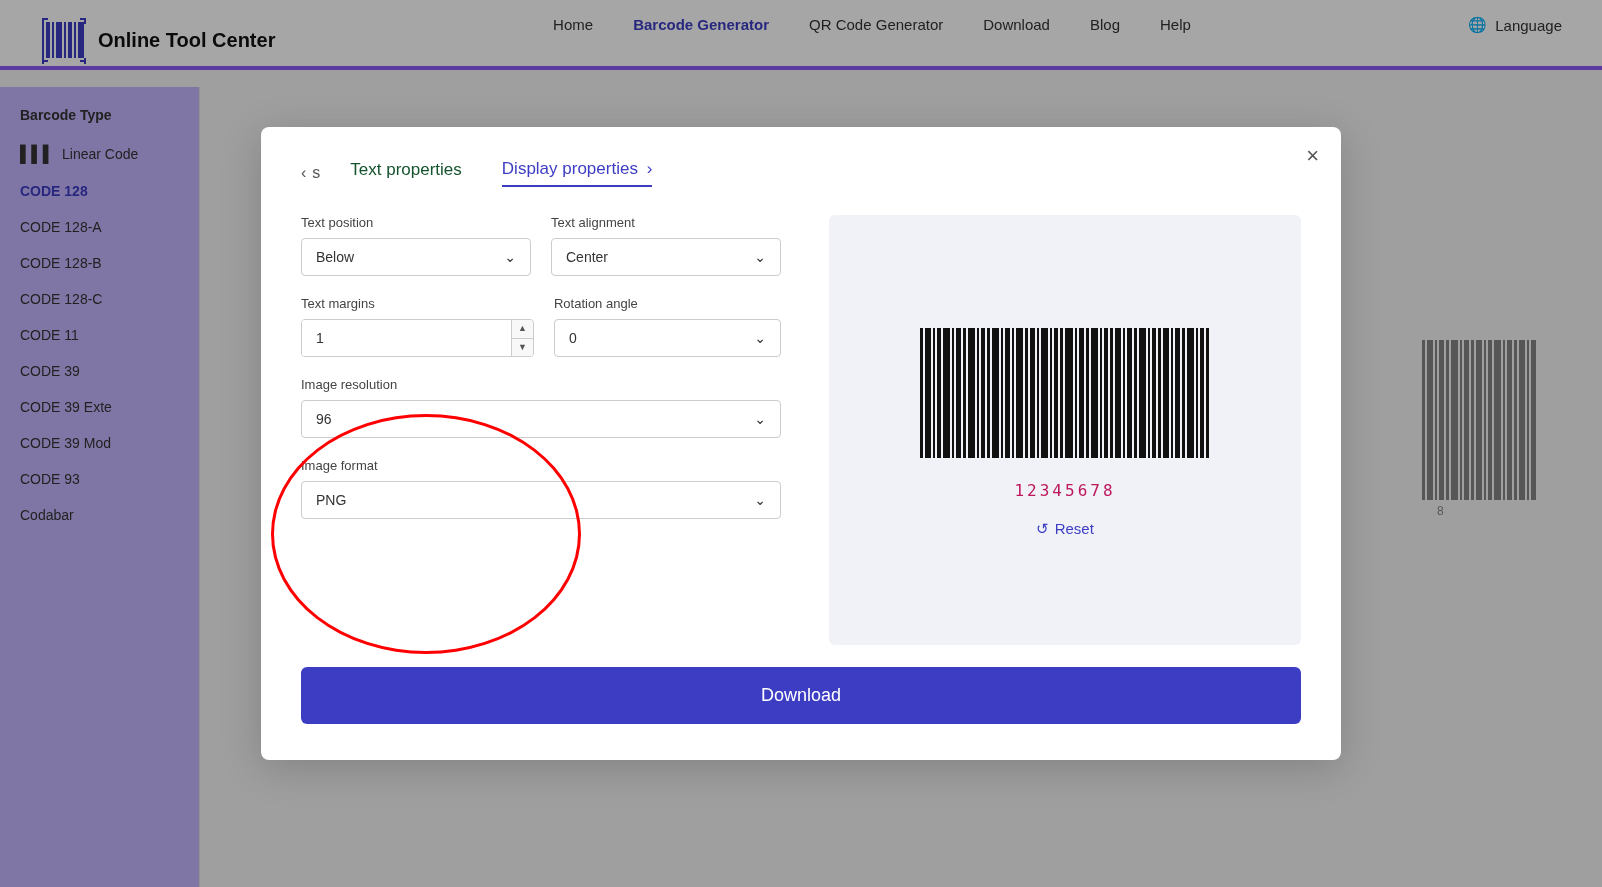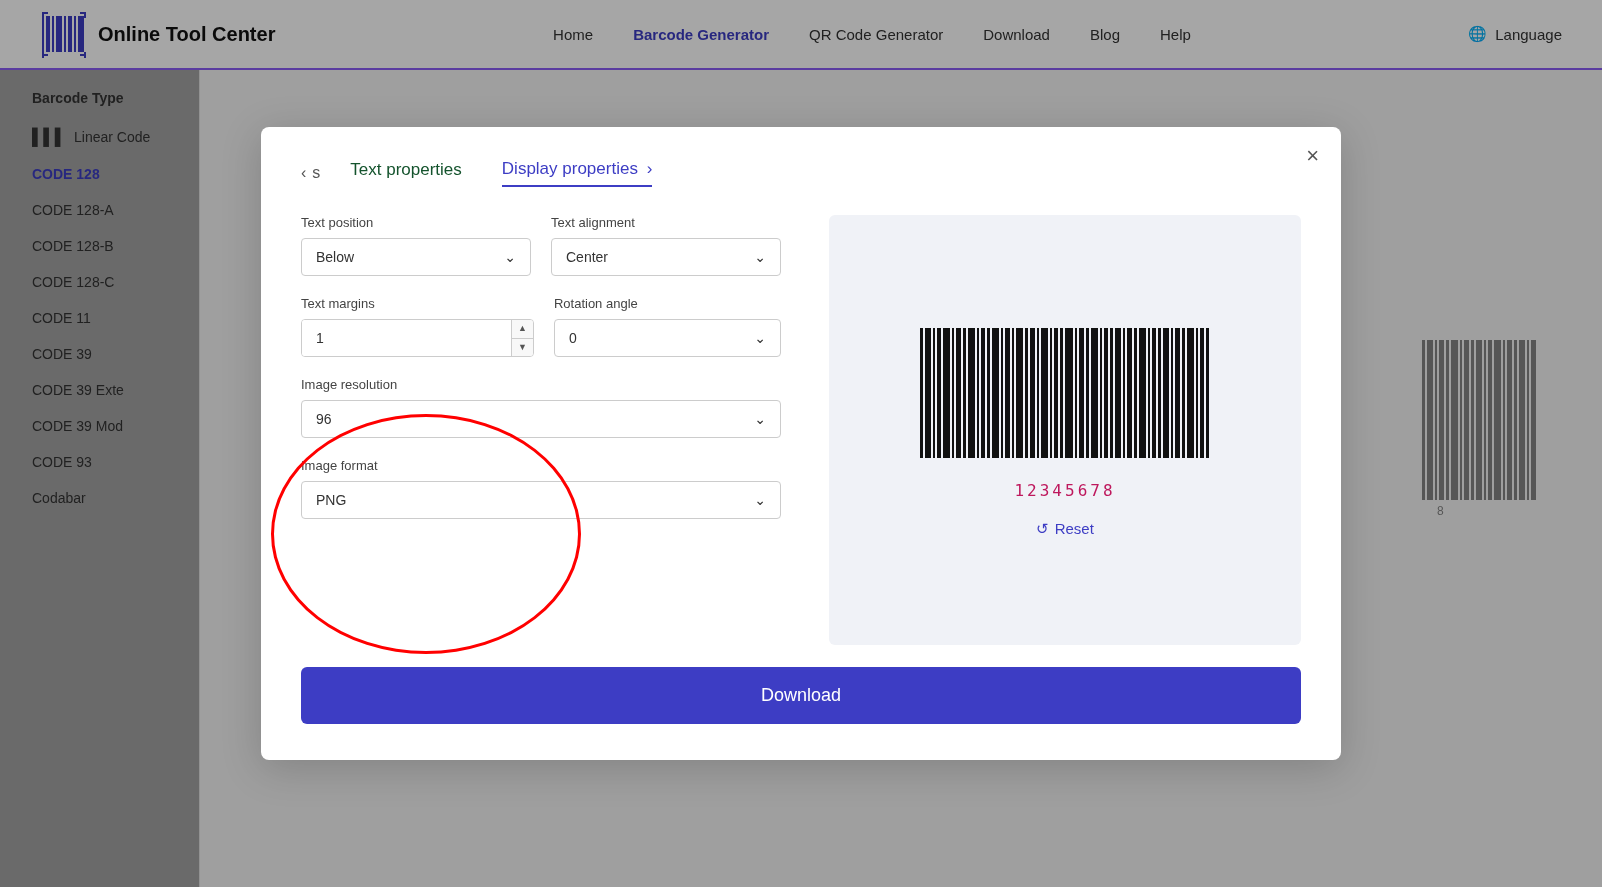--- a/index.html
+++ b/index.html
@@ -17,23 +17,23 @@
       position: absolute;
       top: 0; left: 0; right: 0; bottom: 0;
       background: #f5f5f5;
     }
 
     
     .navbar {
       background: white;
       height: 70px;
       display: flex;
-      align-items: center;
-      padding: 0 40px;
-      border-bottom: 2px solid #8b5cf6;
+      align-items: flex-start;
+      padding: 16px 40px;
+      border-bottom: 4px solid #8b5cf6;
       gap: 40px;
     }
     .navbar-logo {
       display: flex;
       align-items: center;
       gap: 10px;
       font-size: 20px;
       font-weight: 700;
       color: #111;
     }
@@ -62,27 +62,27 @@
       align-items: center;
       gap: 8px;
       color: #333;
       font-size: 15px;
       cursor: pointer;
     }
 
     
     .sidebar {
       position: absolute;
-      top: 70px;
+      top: 87px;
       left: 0;
       width: 200px;
       bottom: 0;
-      background: #a3a3a3;
+      background: #c4b5fd;
       border-right: 1px solid #e0e0e0;
-      padding: 20px 12px;
+      padding: 20px 0;
     }
     .sidebar-title {
       font-size: 14px;
       font-weight: 600;
       color: #333;
       padding: 0 20px 12px;
     }
     .sidebar-item {
       padding: 10px 20px;
       font-size: 14px;

